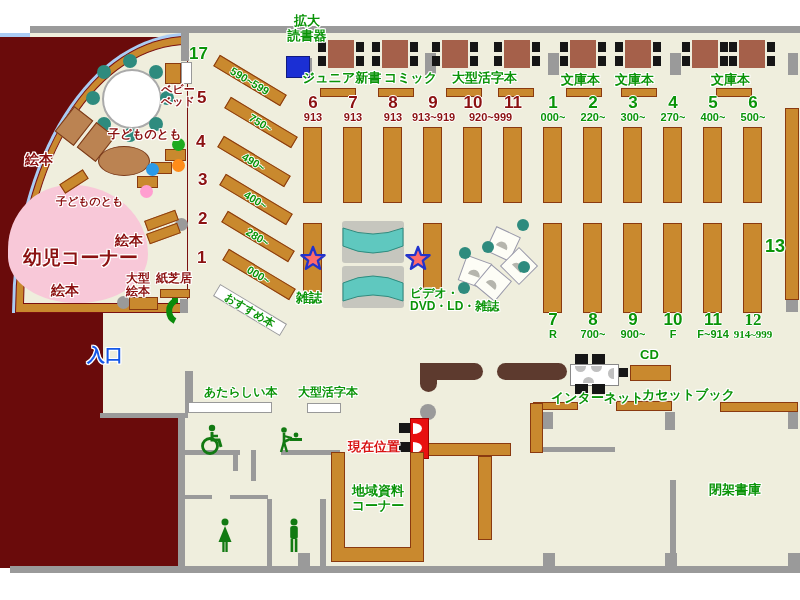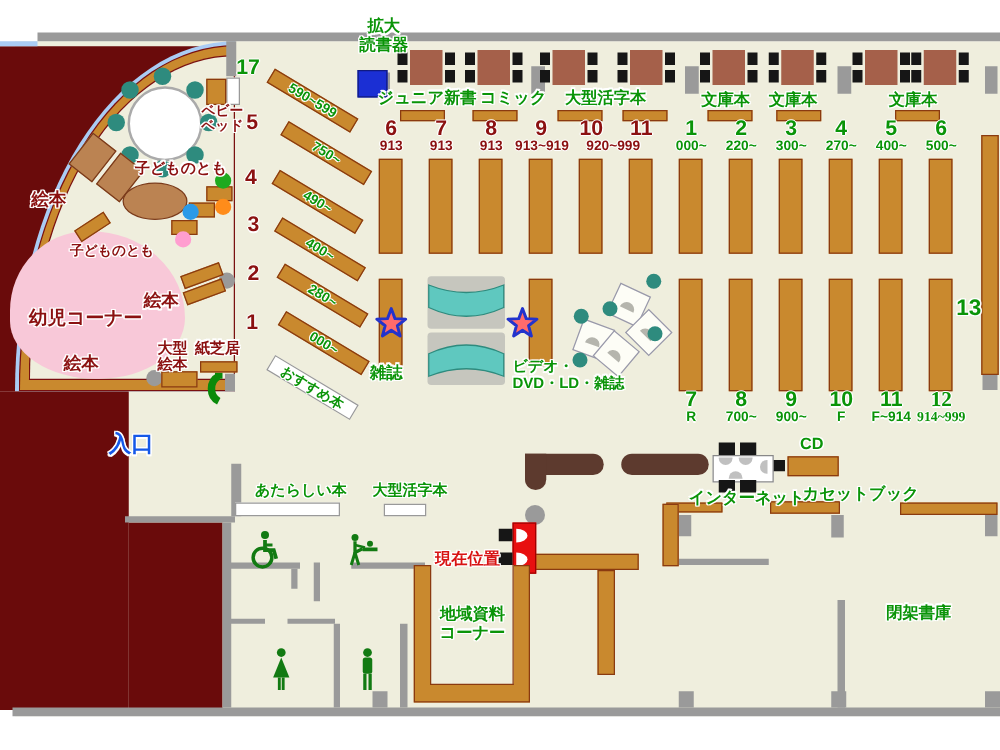--- a/index.html
+++ b/index.html
@@ -423,21 +423,21 @@
       <div class="lb" style="left: 642px; top: 388px;">カセットブック</div>
       <div class="lb" style="left: 347px; top: 484px; width: 62px;">地域資料
 コーナー</div>
       <div class="lb" style="left: 709px; top: 483px;">閉架書庫</div>
       <div class="lb" style="left: 204px; top: 386px; font-size: 12px;">あたらしい本</div>
       <div class="lb" style="left: 298px; top: 386px; font-size: 12px;">大型活字本</div>
       <div class="lb" style="left: 348px; top: 440px; color: rgb(216, 20, 20);">現在位置</div>
       <div class="lb" style="left: 765px; top: 236px; font-size: 18px;">13</div>
       <div class="lb" style="left: 108px; top: 128px; font-size: 12px; color: rgb(139, 17, 17);">子どものとも</div>
       <div class="lb" style="left: 56px; top: 195px; font-size: 11px; color: rgb(139, 17, 17);">子どものとも</div>
-      <div class="lb" style="left: 23px; top: 247px; font-size: 15px; color: rgb(139, 17, 17);">幼児コーナー</div>
+      <div class="lb" style="left: 23px; top: 247px; font-size: 19px; color: rgb(139, 17, 17);">幼児コーナー</div>
       <div class="lb" style="left: 25px; top: 152px; font-size: 14px; color: rgb(139, 17, 17);">絵本</div>
       <div class="lb" style="left: 115px; top: 233px; font-size: 14px; color: rgb(139, 17, 17);">絵本</div>
       <div class="lb" style="left: 51px; top: 283px; font-size: 14px; color: rgb(139, 17, 17);">絵本</div>
       <div class="lb" style="left: 126px; top: 272px; font-size: 12px; color: rgb(139, 17, 17);">大型
 絵本</div>
       <div class="lb" style="left: 156px; top: 272px; font-size: 12px; color: rgb(139, 17, 17);">紙芝居</div>
       <div class="lb" style="left: 161px; top: 83px; font-size: 11px; color: rgb(139, 17, 17);">ベビー
 ベッド</div>
     </div>
 </div>

